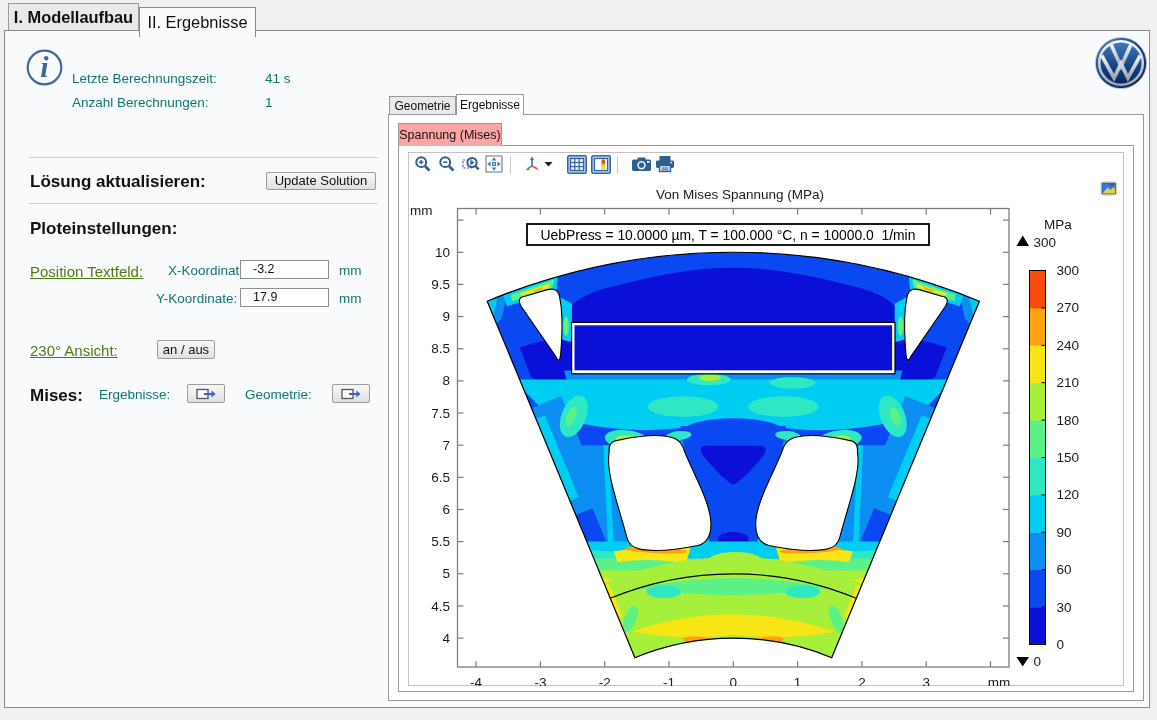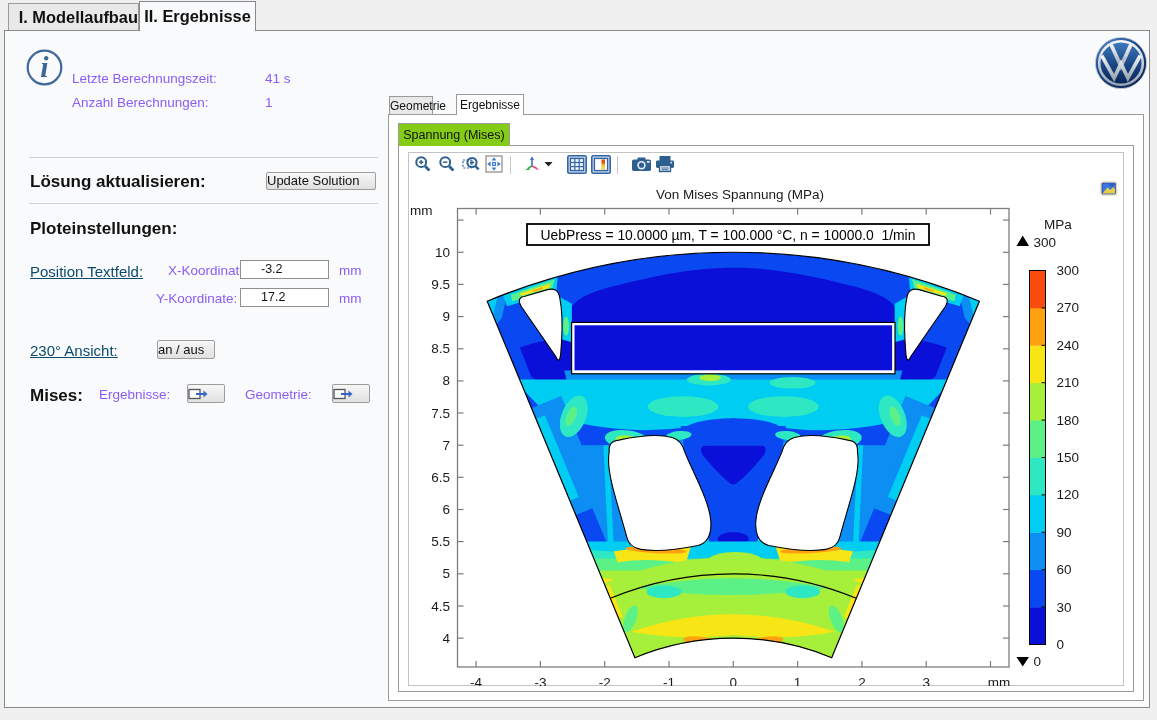--- a/index.html
+++ b/index.html
@@ -1,24 +1,24 @@
 <!DOCTYPE html>
 <html><head><meta charset="utf-8"><style>
 * { margin:0; padding:0; box-sizing:border-box; }
 html,body { width:1157px; height:720px; background:#f0f0f0; font-family:"Liberation Sans",sans-serif; position:relative; overflow:hidden; }
 .abs { position:absolute; }
 .win { left:4px; top:30px; width:1146px; height:678px; background:#f9fafc; border:1px solid #898989; }
-.tab1 { left:8px; top:3px; width:131px; height:28px; background:#e9e9e9; border:1px solid #9a9a9a; border-bottom:none; font-weight:bold; font-size:16.4px; color:#111; text-align:right; line-height:27px; }
-.tab2 { left:139px; top:1px; width:117px; height:30px; background:#f9fafc; border:1px solid #898989; border-bottom:none; font-weight:bold; font-size:16.4px; color:#111; text-align:center; line-height:29px; z-index:5; }
-.lbl { font-size:13.5px; color:#8b5cf6; white-space:nowrap; }
+.tab1 { left:8px; top:3px; width:131px; height:28px; background:#e9e9e9; border:1px solid #9a9a9a; border-bottom:none; font-weight:bold; font-size:16.4px; color:#111; text-align:center; line-height:27px; }
+.tab2 { left:139px; top:7px; width:117px; height:30px; background:#f9fafc; border:1px solid #898989; border-bottom:none; font-weight:normal; font-size:16.4px; color:#111; text-align:center; line-height:29px; z-index:5; }
+.lbl { font-size:13.5px; color:#0f766e; white-space:nowrap; }
 .bold { font-size:17px; font-weight:bold; color:#111; white-space:nowrap; }
-.und { font-size:15px; color:#0c4a6e; text-decoration:underline; white-space:nowrap; }
+.und { font-size:15px; color:#4d7c0f; text-decoration:underline; white-space:nowrap; }
 .sep { left:29px; width:349px; height:1px; background:#d0d0d2; }
-.btn { background:linear-gradient(#f7f7f7,#ededed 45%,#e0e0e0); border:1px solid #9c9c9c; border-radius:2px; font-size:13px; color:#111; font-family:"Liberation Sans",sans-serif; }
-.inp { background:#fff; border:1px solid #8f8f8f; font-size:12.5px; color:#111; padding-left:20px; line-height:17px; }
+.btn { background:linear-gradient(#f7f7f7,#ededed 45%,#e0e0e0); border:1px solid #9c9c9c; border-radius:2px; font-size:13px; color:#111; text-align:center; font-family:"Liberation Sans",sans-serif; }
+.inp { background:#fff; border:1px solid #8f8f8f; font-size:12.5px; color:#111; padding-left:12px; line-height:17px; }
 .rtab { position:absolute; font-size:12px; color:#111; text-align:center; }
 .panel { position:absolute; background:#fff; border:1px solid #9a9a9a; }
 .tbsep { position:absolute; width:1px; height:18px; background:#c9c9c9; top:3px; }
 .ticon { position:absolute; top:2px; }
 </style></head>
 <body>
 <div class="abs tab1">I. Modellaufbau</div>
 <div class="abs tab2">II. Ergebnisse</div>
 <div class="abs win"></div>
 
@@ -33,21 +33,21 @@
 <div class="abs sep" style="top:157px"></div>
 <div class="abs bold" style="left:30px;top:172px">Lösung aktualisieren:</div>
 <div class="abs btn" style="left:266px;top:172px;width:110px;height:18px;line-height:16px">Update Solution</div>
 <div class="abs sep" style="top:203px"></div>
 <div class="abs bold" style="left:30px;top:219px">Ploteinstellungen:</div>
 <div class="abs und" style="left:30px;top:263px">Position Textfeld:</div>
 <div class="abs lbl" style="left:168px;top:263px">X-Koordinate:</div>
 <div class="abs inp" style="left:240px;top:260px;width:89px;height:19px">-3.2</div>
 <div class="abs lbl" style="left:339px;top:263px">mm</div>
 <div class="abs lbl" style="left:156px;top:291px">Y-Koordinate:</div>
-<div class="abs inp" style="left:240px;top:288px;width:89px;height:19px">17.2</div>
+<div class="abs inp" style="left:240px;top:288px;width:89px;height:19px">17.9</div>
 <div class="abs lbl" style="left:339px;top:291px">mm</div>
 <div class="abs und" style="left:30px;top:342px">230° Ansicht:</div>
 <div class="abs btn" style="left:157px;top:340px;width:58px;height:19px;line-height:17px">an / aus</div>
 <div class="abs bold" style="left:30px;top:386px">Mises:</div>
 <div class="abs lbl" style="left:99px;top:387px">Ergebnisse:</div>
 <div class="abs btn" style="left:187px;top:384px;width:38px;height:19px;padding-top:3px"><svg width="20" height="12" viewBox="0 0 20 12">
       <rect x="1" y="1.5" width="11" height="9" fill="#fdfdfd" stroke="#555" stroke-width="1.3"></rect>
       <line x1="8" y1="6" x2="16.5" y2="6" stroke="#3465c8" stroke-width="2"></line>
       <path d="M15.5 2.6 L19.5 6 L15.5 9.4 Z" fill="#3465c8"></path>
     </svg></div>
@@ -77,24 +77,24 @@
         </linearGradient>
 </defs>
 <circle r="25.6" fill="url(#vwring)" stroke="#c9d2dc" stroke-width="0.8"></circle>
 <circle r="21.8" fill="url(#vwfield)" stroke="url(#chrome)" stroke-width="2.6"></circle>
 <g stroke="url(#chrome)" stroke-width="3.7" fill="none" stroke-linecap="butt" stroke-linejoin="miter">
 <path d="M -9.8 -18.2 L 0 3.4 L 9.8 -18.2"></path>
 <path d="M -19.2 -7.4 L -6.9 15.0 L 0 0.6 L 6.9 15.0 L 19.2 -7.4"></path>
 </g>
 </svg></div>
 
-<div class="rtab" style="left:389px;top:96px;width:44px;height:19px;background:#e9e9e9;border:1px solid #9a9a9a;border-bottom:none;line-height:18px">Geometrie</div>
+<div class="rtab" style="left:389px;top:96px;width:67px;height:19px;background:#e9e9e9;border:1px solid #9a9a9a;border-bottom:none;line-height:18px">Geometrie</div>
 <div class="rtab" style="left:456px;top:94px;width:68px;height:21px;background:#fff;border:1px solid #9a9a9a;border-bottom:none;line-height:20px;z-index:4">Ergebnisse</div>
 <div class="panel" style="left:388px;top:114px;width:756px;height:587px"></div>
-<div class="rtab" style="left:398px;top:123px;width:112px;height:23px;background:#84cc16;border:1px solid #9a9a9a;border-bottom:none;line-height:22px;z-index:4;font-size:12.5px">Spannung (Mises)</div>
+<div class="rtab" style="left:398px;top:123px;width:104px;height:23px;background:#fca5a5;border:1px solid #9a9a9a;border-bottom:none;line-height:22px;z-index:4;font-size:12.5px">Spannung (Mises)</div>
 <div class="panel" style="left:398px;top:145px;width:736px;height:547px"></div>
 <div class="panel" style="left:408px;top:152px;width:716px;height:534px;border-color:#c3c3c3"></div>
 
 <div class="abs" style="left:409px;top:153px;width:714px;height:28px">
 <span class="ticon" style="left:5px"><svg width="18" height="18" viewBox="0 0 18 18">
         <circle cx="7.2" cy="7.2" r="4.9" fill="#fff" stroke="#2e608f" stroke-width="2"></circle>
         <line x1="5.1" y1="7.2" x2="9.3" y2="7.2" stroke="#2e608f" stroke-width="1.5"></line>
         <line x1="7.2" y1="5.1" x2="7.2" y2="9.3" stroke="#2e608f" stroke-width="1.5"></line>
         <line x1="11.2" y1="11.2" x2="15.4" y2="15.4" stroke="#2e608f" stroke-width="2.8"></line>
       </svg></span>

